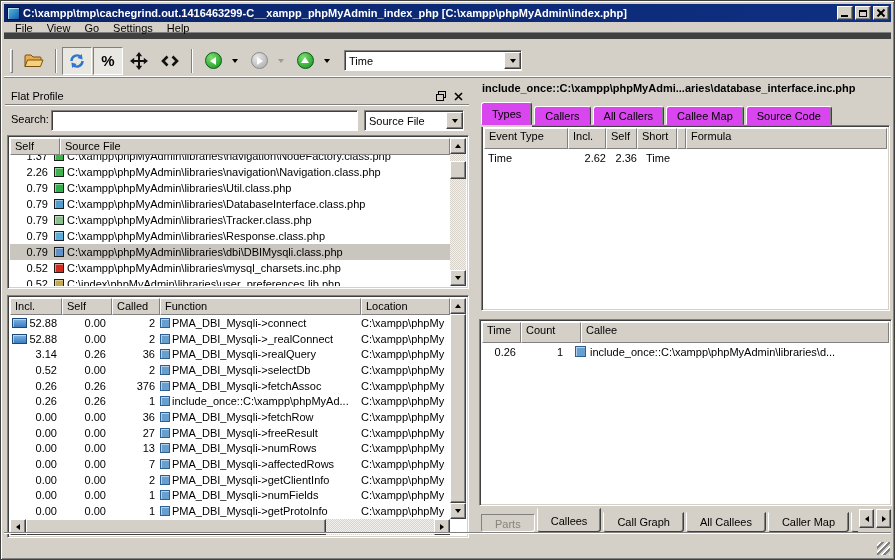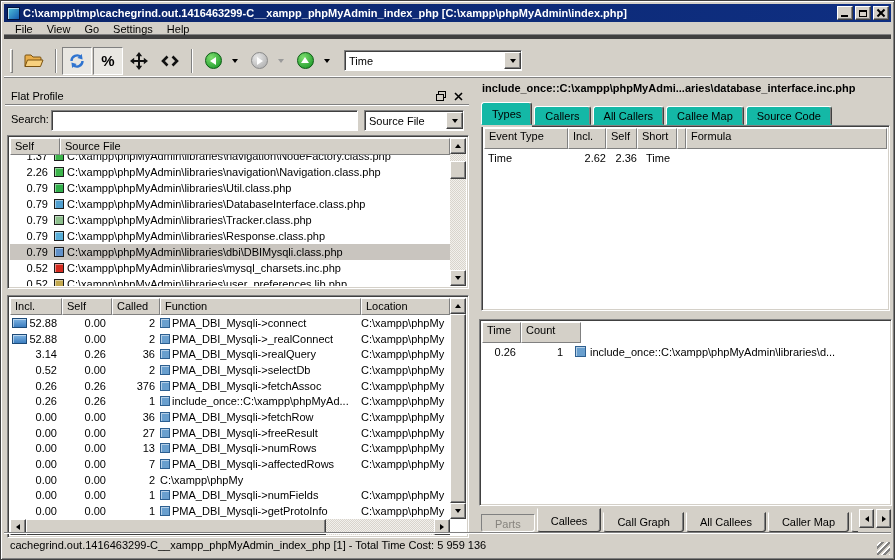--- a/index.html
+++ b/index.html
@@ -16,21 +16,21 @@
   .app-icon{width:13px;height:13px;margin:0 3px 0 1px;background:linear-gradient(135deg,#4fc3d9,#1559b0);border:1px solid #04123a;box-shadow:inset 1px 1px 0 rgba(255,255,255,.6);}
   .title-text{color:#fff;font-weight:bold;white-space:nowrap;overflow:hidden;flex:1;}
   .win-btns{display:flex;gap:2px;margin-left:4px;}
   .wbtn{width:16px;height:14px;display:flex;align-items:center;justify-content:center;position:relative;}
   .glyph-min{position:absolute;left:3px;bottom:2px;width:7px;height:2px;background:#000;}
   .glyph-max{width:8px;height:7px;border:1px solid #000;border-top-width:2px;}
   .glyph-x{position:relative;width:8px;height:8px;}
   .glyph-x::before,.glyph-x::after{content:"";position:absolute;left:-1px;top:3px;width:10px;height:2px;background:#000;}
   .glyph-x::before{transform:rotate(45deg);} .glyph-x::after{transform:rotate(-45deg);}
   
-  .menubar{position:absolute;left:3px;top:22px;right:3px;height:16px;display:flex;align-items:center;padding-left:4px;border-bottom:4px solid #404040;box-shadow:0 -1px 0 #808080 inset;}
+  .menubar{position:absolute;left:3px;top:22px;right:3px;height:16px;display:flex;align-items:center;padding-left:4px;border-bottom:6px solid #404040;box-shadow:0 -1px 0 #808080 inset;}
   .menu-item{padding:2px 7px;}
   .toolbar{position:absolute;left:3px;top:43px;right:3px;height:34px;display:flex;align-items:center;padding-left:6px;border-bottom:1px solid #808080;box-shadow:0 -1px 0 #fff inset;}
   .tb-handle{width:3px;height:24px;margin-right:6px;border:1px solid;border-color:#fff #808080 #808080 #fff;}
   .tb-btn{width:30px;height:28px;display:flex;align-items:center;justify-content:center;margin-right:1px;}
   .tb-btn.checked{background:#e9e7e2;border:1px solid;border-color:#808080 #fff #fff #808080;}
   .tb-sep{width:2px;height:24px;margin:0 5px;border-left:1px solid #808080;border-right:1px solid #fff;}
   .pct{font-weight:bold;font-size:15px;}
   .nav-circle{width:17px;height:17px;border-radius:50%;display:flex;align-items:center;justify-content:center;}
   .nav-green{background:radial-gradient(circle at 35% 30%,#7ede6f,#0f9020);border:1px solid #0a5c12;}
   .nav-gray{background:radial-gradient(circle at 35% 30%,#e8e8e8,#a8a8a8);border:1px solid #8a8a8a;}
@@ -92,21 +92,21 @@
   .c-loc{flex:1;overflow:hidden;}
   .fn-vscroll{position:absolute;right:0;top:0;width:16px;bottom:16px;background:#e9e6e0;}
   .fn-vthumb{position:absolute;left:0;top:16px;bottom:16px;width:16px;background:#d4d0c8;border:1px solid;border-color:#fff #404040 #404040 #fff;box-shadow:inset -1px -1px 0 #808080;}
   .hscroll{position:absolute;left:0;bottom:0;right:16px;height:16px;background:#e9e6e0;background-image:repeating-conic-gradient(#f2f0ec 0% 25%,#d8d4cc 0% 50%);background-size:2px 2px;}
   .hbtn-l{left:0;top:0;} .hbtn-r{right:0;top:0;}
   .hthumb{position:absolute;left:16px;top:0;width:300px;height:16px;background:#d4d0c8;border:1px solid;border-color:#fff #404040 #404040 #fff;box-shadow:inset -1px -1px 0 #808080;}
   
   .rpanel{position:absolute;left:471px;right:0;top:0;height:456px;}
   .rp-title{position:absolute;left:7px;top:4px;right:4px;height:16px;font-weight:bold;white-space:nowrap;overflow:hidden;}
   .tabs-top{position:absolute;left:6px;top:24px;right:4px;height:23px;display:flex;align-items:flex-end;}
-  .tab{position:relative;height:19px;padding:3px 10px 2px;background:#14b8a6;border:1px solid;border-color:#fff #404040 transparent #fff;box-shadow:inset -1px 0 0 #808080;border-radius:3px 3px 0 0;margin-right:2px;white-space:nowrap;}
+  .tab{position:relative;height:19px;padding:3px 10px 2px;background:#d946ef;border:1px solid;border-color:#fff #404040 transparent #fff;box-shadow:inset -1px 0 0 #808080;border-radius:3px 3px 0 0;margin-right:2px;white-space:nowrap;}
   .tab.active{height:23px;padding-top:5px;z-index:3;box-shadow:inset -1px 0 0 #808080, 0 2px 0 #d4d0c8;}
   .types-frame{position:absolute;left:6px;top:47px;width:409px;height:186px;}
   .types-hdr{display:flex;height:21px;background:#d4d0c8;}
   .th-0{width:84px;} .th-1{width:38px;text-align:left;} .th-2{width:31px;} .th-3{width:40px;} .th-gap{width:9px;padding:0;} .th-4{flex:1;}
   .types-body{position:absolute;left:0;top:21px;right:0;bottom:0;background:#fff;overflow:hidden;}
   .types-row{display:flex;height:17px;align-items:center;white-space:nowrap;}
   .td-0{width:84px;padding-left:4px;} .td-1{width:38px;text-align:right;} .td-2{width:31px;text-align:right;} .td-3{width:49px;padding-left:9px;} .td-4{flex:1;padding-left:10px;}
   .callees-frame{position:absolute;left:4px;top:241px;width:413px;height:187px;}
   .cal-hdr{display:flex;height:21px;}
   .cw-0{width:39px;} .cw-1{width:60px;} .cw-2{flex:1;}
@@ -290,21 +290,21 @@
                 <span class="src-path">C:\xampp\phpMyAdmin\libraries\dbi\DBIMysqli.class.php</span>
               </div>
               <div class="src-row">
                 <span class="src-self">0.52</span>
                 <span class="sq" style="background: rgb(212, 42, 30);"></span>
                 <span class="src-path">C:\xampp\phpMyAdmin\libraries\mysql_charsets.inc.php</span>
               </div>
               <div class="src-row">
                 <span class="src-self">0.52</span>
                 <span class="sq" style="background: rgb(196, 169, 78);"></span>
-                <span class="src-path">C:\xampp\phpMyAdmin\libraries\user_preferences.lib.php</span>
+                <span class="src-path">C:\index\phpMyAdmin\libraries\user_preferences.lib.php</span>
               </div>
             </div>
           <div class="vscroll">
             <span class="sbtn sb-up">
                 <span class="a-up"></span>
               </span>
             <span class="sthumb" style="top:23px;height:18px;"></span>
             <span class="sbtn sb-dn">
                 <span class="a-dn"></span>
               </span>
@@ -443,20 +443,24 @@
                   <span>PMA_DBI_Mysqli-&gt;affectedRows</span>
                 </span>
                 <span class="c-loc">C:\xampp\phpMy</span>
               </div>
               <div class="fn-row">
                 <span class="c-incl">
                   <span>0.00</span>
                 </span>
                 <span class="c-self">0.00</span>
                 <span class="c-called">2</span>
+                <span class="c-fn">
+                  <span class="fnsq"></span>
+                  <span>PMA_DBI_Mysqli-&gt;getClientInfo</span>
+                </span>
                 <span class="c-loc">C:\xampp\phpMy</span>
               </div>
               <div class="fn-row">
                 <span class="c-incl">
                   <span>0.00</span>
                 </span>
                 <span class="c-self">0.00</span>
                 <span class="c-called">1</span>
                 <span class="c-fn">
                   <span class="fnsq"></span>
@@ -531,20 +535,21 @@
               </div>
             </div>
         </div>
       </div>
 
       <div class="callees-frame sunkenf">
         <div class="f-inner">
           <div class="cal-hdr" id="cal-hdr">
               <div class="hcell cw-0">Time</div>
               <div class="hcell cw-1">Count</div>
+              <div class="hcell cw-2">Callee</div>
             </div>
           <div class="cal-body" id="cal-body">
               <div class="cal-row">
                 <span class="cd-0">0.26</span>
                 <span class="cd-1">1</span>
                 <span class="cd-2">
                   <span class="fnsq"></span>
                   <span>include_once::C:\xampp\phpMyAdmin\libraries\d...</span>
                 </span>
               </div>
@@ -563,16 +568,15 @@
       <span class="tabscroll ts-l">
           <span class="a-lf"></span>
         </span>
       <span class="tabscroll ts-r">
           <span class="a-rt"></span>
         </span>
     </div>
   </div>
 
   <div class="statusbar">
-    <span>cachegrind.out.1416463299-C__xampp_phpMyAdmin_index_php [1] - Total Time Cost: 5 959 136</span>
     <span class="grip"></span>
   </div>
 </div>
 
 </body></html>

